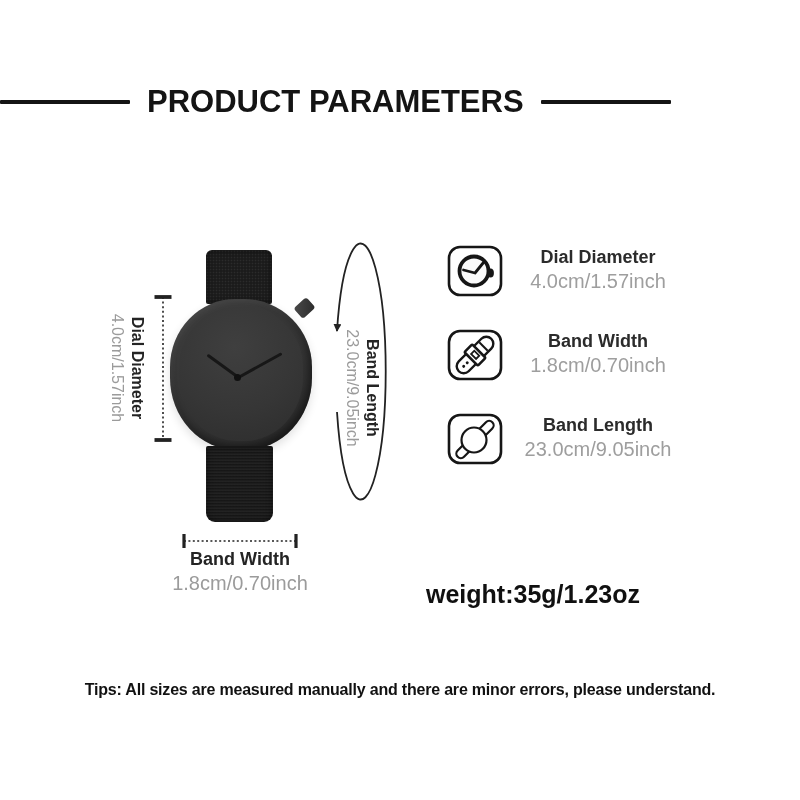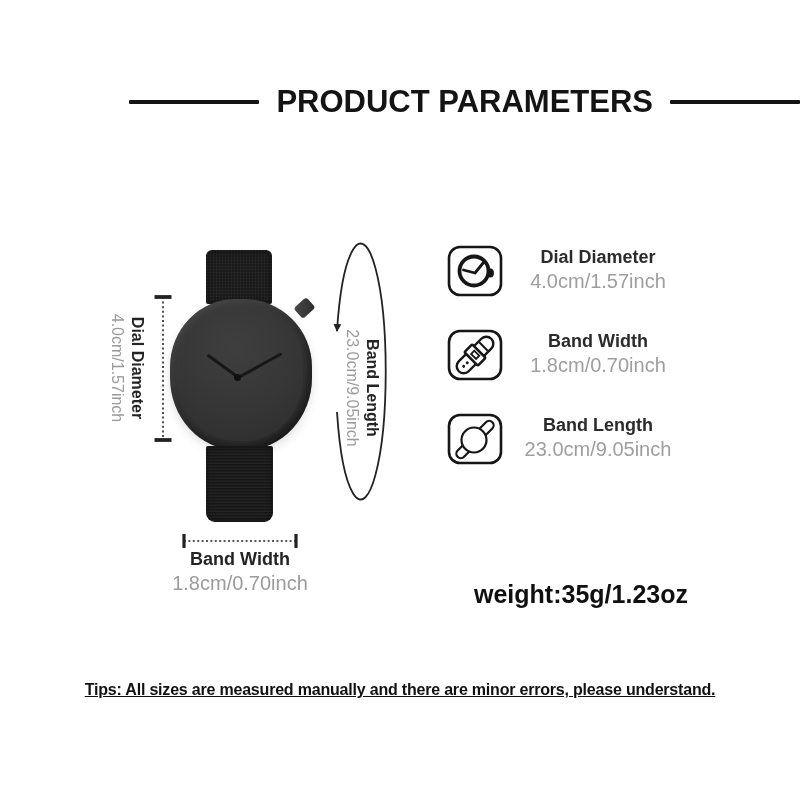--- a/index.html
+++ b/index.html
@@ -1,21 +1,21 @@
 <!DOCTYPE html>
 <html><head>
 <meta charset="utf-8">
 <style>
   html,body{margin:0;padding:0;background:#fff;}
   .canvas{
     position:relative;width:800px;height:800px;background:#ffffff;overflow:hidden;
     font-family:"Liberation Sans", sans-serif;color:#1d1d1d;
   }
   
-  .header{position:absolute;top:84px;left:0;width:100%;display:flex;align-items:center;justify-content:flex-end;gap:17px;}
+  .header{position:absolute;top:84px;left:0;width:100%;display:flex;align-items:center;justify-content:flex-start;gap:17px;}
   .header .rule{width:130px;height:4px;background:#141414;border-radius:1px;}
   .title{font-size:31px;font-weight:bold;letter-spacing:0px;color:#141414;white-space:nowrap;}
 
   
   .watch{position:absolute;left:0;top:0;width:100%;height:100%;}
   .strap{
     position:absolute;background:#191919;
     background-image:radial-gradient(rgba(255,255,255,0.07) 0.6px, transparent 1.1px);
     background-size:3px 3px;
     box-shadow:inset 0 0 6px rgba(0,0,0,0.6), inset 0 0 0 1px rgba(255,255,255,0.04);
@@ -59,25 +59,25 @@
   .band-width-label .val{font-size:20px;color:#9b9b9b;}
 
   
   .specs{position:absolute;left:447px;top:244px;display:flex;flex-direction:column;gap:31px;}
   .spec-row{display:flex;align-items:center;height:53px;}
   .spec-icon{width:56px;height:52px;flex:0 0 56px;}
   .spec-text{width:178px;text-align:center;margin-left:6px;}
   .spec-label{font-size:18px;font-weight:bold;color:#2b2b2b;line-height:1.2;}
   .spec-value{font-size:20px;color:#9e9e9e;line-height:1.25;}
 
-  .weight{position:absolute;left:456px;top:580px;width:250px;text-align:center;
+  .weight{position:absolute;left:408px;top:580px;width:250px;text-align:center;
     font-size:25px;font-weight:bold;color:#101010;}
 
   .tips{position:absolute;left:0;top:681px;width:100%;text-align:center;
-    font-size:16px;font-weight:bold;color:#111;letter-spacing:-0.2px;text-decoration:underline;}
+    font-size:16px;font-weight:bold;color:#111;letter-spacing:-0.2px;}
 </style>
 </head>
 <body>
 
 <div class="canvas">
 
   <div class="header">
     <div class="rule"></div>
     <div class="title">PRODUCT PARAMETERS</div>
     <div class="rule"></div>

